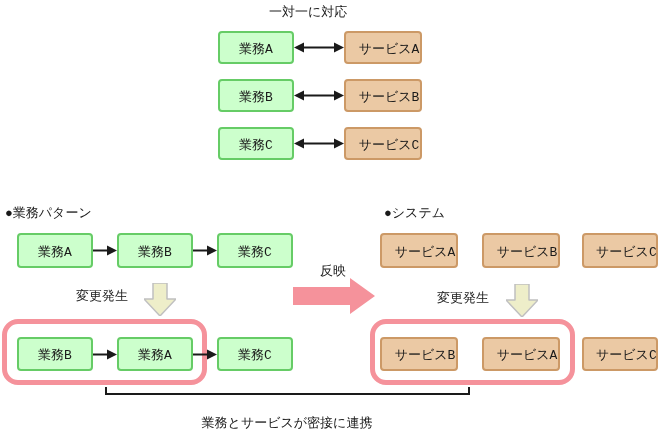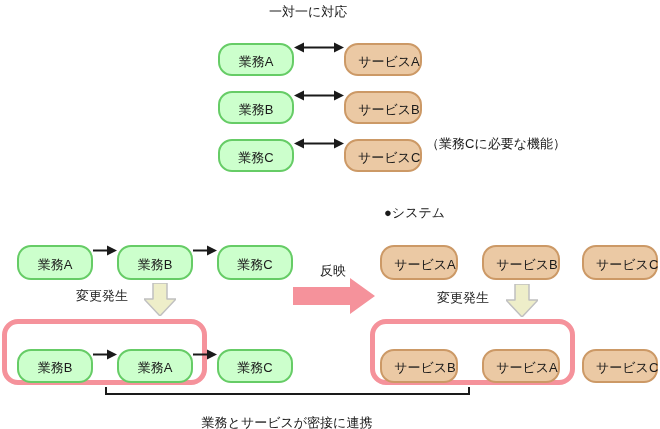--- a/index.html
+++ b/index.html
@@ -1,24 +1,24 @@
 <!DOCTYPE html>
 <html style="--task-fill: #ccffcc; --task-border: #66cc66; --service-fill: #ebc9a4; --service-border: #cc9966; --pink: #f5929b; --ink: #1a1a1a;"><head>
 <meta charset="utf-8">
 <style>
   html,body{margin:0;padding:0;background:#fff;}
   #canvas{
     position:relative;width:660px;height:429px;background:#fff;overflow:hidden;
-    font-family:Liberation Sans, sans-serif;
+    font-family:Liberation Mono, monospace;
     font-size:13px;color:var(--ink,#1a1a1a);
   }
   .abs{position:absolute;}
   .box{
     position:absolute;height:33px;line-height:33px;text-align:center;
-    border-radius:14px;box-sizing:border-box;white-space:nowrap;margin-top:12px;
+    border-radius:4px;box-sizing:border-box;white-space:nowrap;
   }
   .green{background:var(--task-fill,#ccffcc);border:2px solid var(--task-border,#66cc66);}
   .tan{background:var(--service-fill,#ebc9a4);border:2px solid var(--service-border,#cc9966);padding-left:12px;}
   .label{position:absolute;white-space:nowrap;}
   .note{position:absolute;white-space:nowrap;line-height:33px;}
   .hl{
     position:absolute;width:205px;height:66px;box-sizing:border-box;
     border:5px solid var(--pink,#f5929b);border-radius:16px;background:transparent;
   }
   .bracket{
@@ -58,23 +58,23 @@
   </div>
 
   <div class="abs" style="left:0;top:127px;width:660px;height:34px;">
     <div class="box green" style="left:218px;top:0;width:76px;">業務C</div>
     <svg style="left:294px;top:10px;" width="50" height="13" viewBox="0 0 50 13">
       <line x1="7" y1="6.5" x2="43" y2="6.5" stroke="#1a1a1a" stroke-width="2"></line>
       <polygon points="0,6.5 10,1.5 10,11.5" fill="#1a1a1a"></polygon>
       <polygon points="50,6.5 40,1.5 40,11.5" fill="#1a1a1a"></polygon>
     </svg>
     <div class="box tan" style="left:344px;top:0;width:78px;">サービスC</div>
-    <div class="note" style="left:426px;top:0;">（業務Cに必要な機能）</div>
   </div>
 
+  <div class="label" style="left:5px;top:204px;">●業務パターン</div>
 
   <div class="box green" style="left:17px;top:233px;width:76px;height:35px;line-height:35px;">業務A</div>
   <svg style="left:93px;top:244px;" width="24" height="13" viewBox="0 0 24 13">
     <line x1="0" y1="6.5" x2="16" y2="6.5" stroke="#1a1a1a" stroke-width="2"></line>
     <polygon points="24,6.5 14,1.5 14,11.5" fill="#1a1a1a"></polygon>
   </svg>
   <div class="box green" style="left:117px;top:233px;width:76px;height:35px;line-height:35px;">業務B</div>
   <svg style="left:193px;top:244px;" width="24" height="13" viewBox="0 0 24 13">
     <line x1="0" y1="6.5" x2="16" y2="6.5" stroke="#1a1a1a" stroke-width="2"></line>
     <polygon points="24,6.5 14,1.5 14,11.5" fill="#1a1a1a"></polygon>

